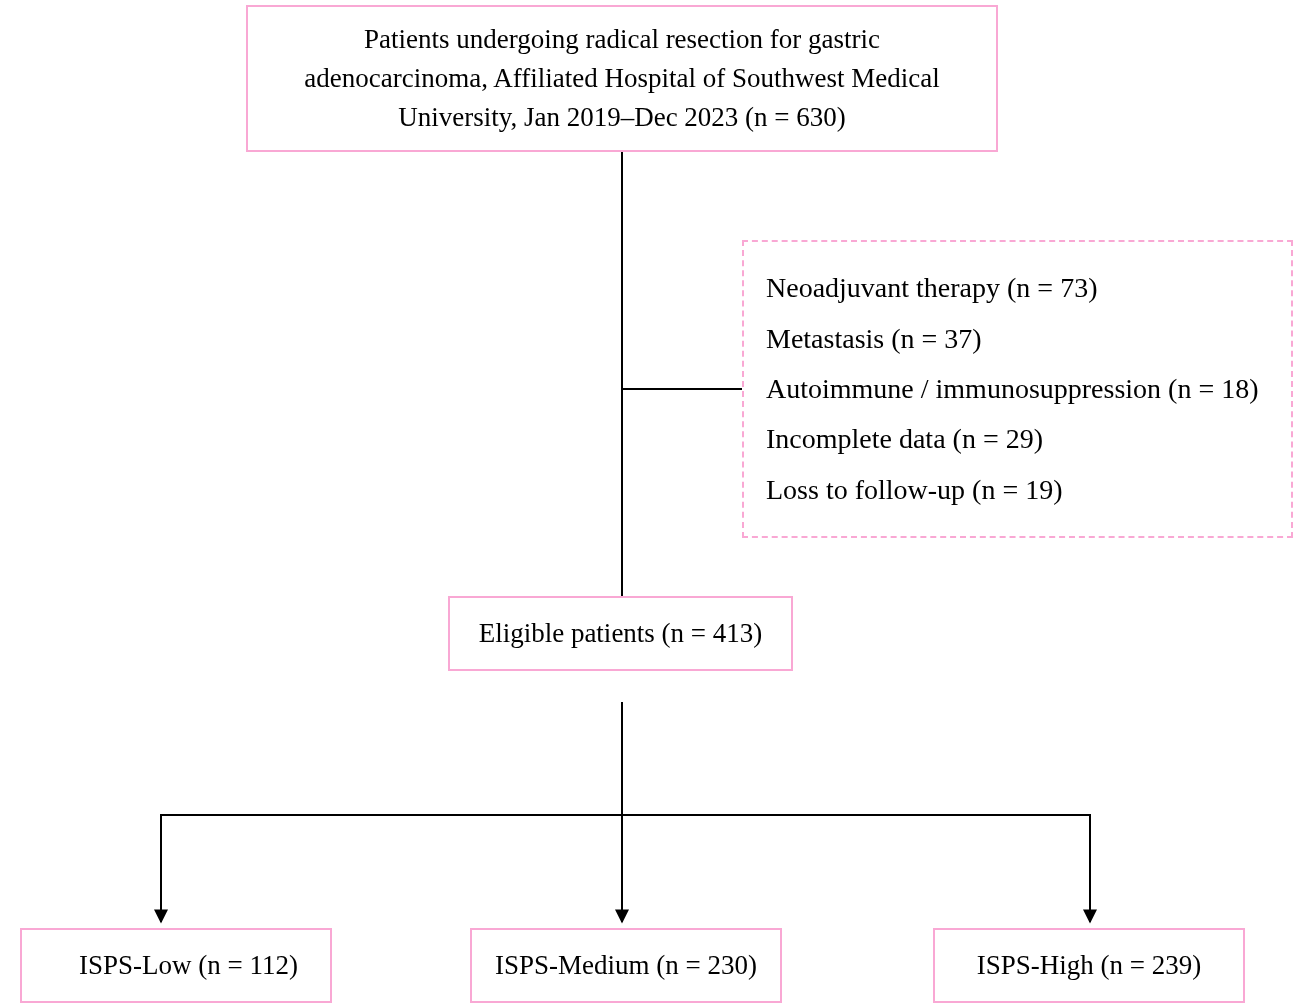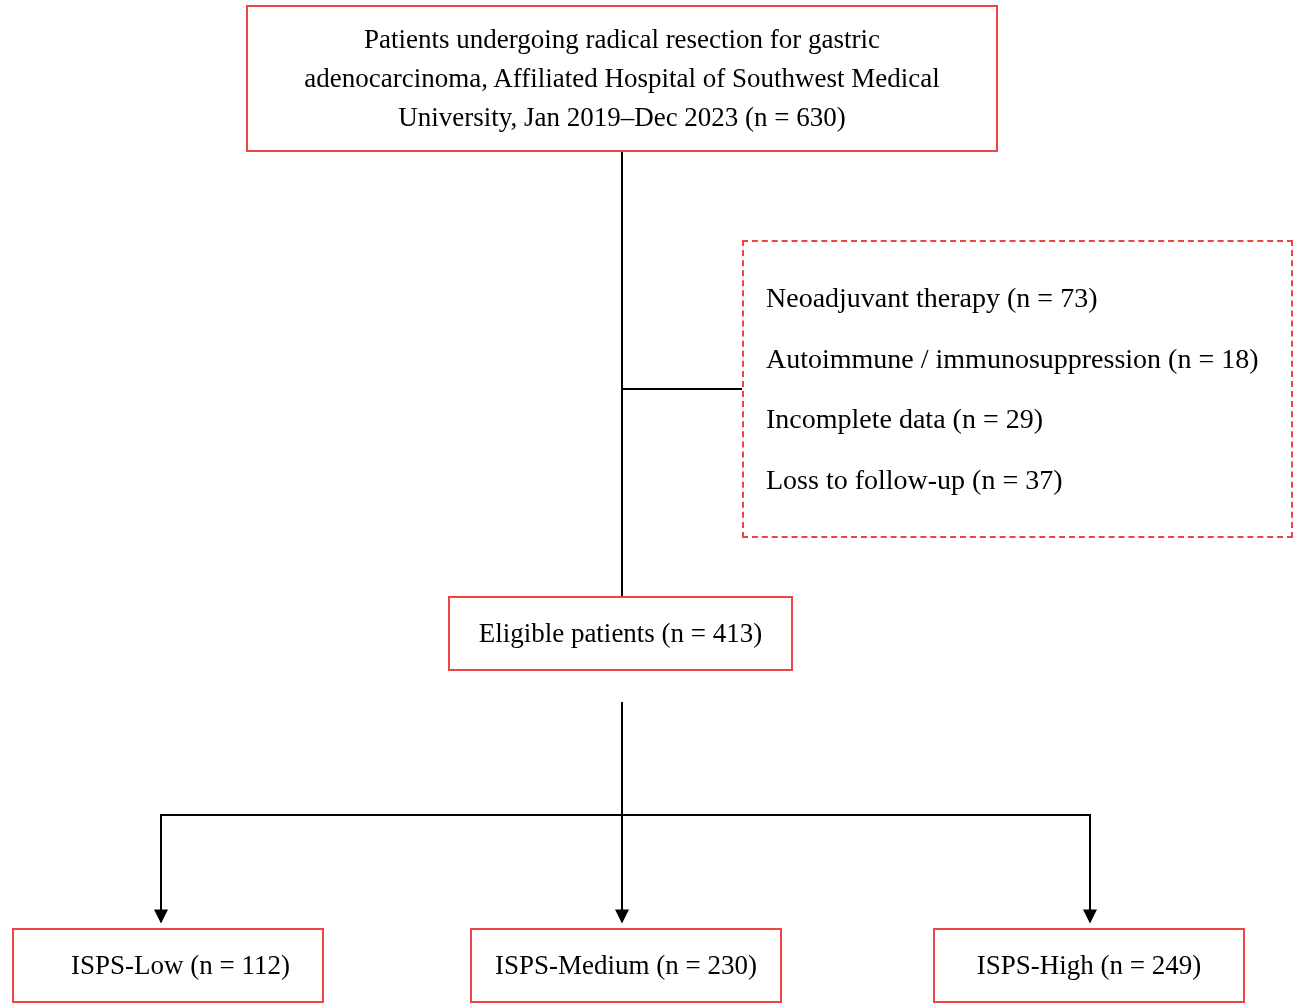--- a/index.html
+++ b/index.html
@@ -20,21 +20,21 @@
     position: absolute;
     left: 0;
     top: 0;
     width: 1299px;
     height: 1008px;
     pointer-events: none;
   }
   .box {
     position: absolute;
     box-sizing: border-box;
-    border: 2px solid #ef4444;
+    border: 2px solid #f9a8d4;
     background: #ffffff;
     display: flex;
     align-items: center;
     justify-content: center;
     text-align: center;
   }
   .top-box {
     left: 246px;
     top: 5px;
     width: 752px;
@@ -66,21 +66,21 @@
     width: 345px;
     height: 75px;
     font-size: 27px;
   }
   .group-box {
     top: 928px;
     width: 312px;
     height: 75px;
     font-size: 27px;
   }
-  .group-low    { left: 12px; padding-left: 25px; }
+  .group-low    { left: 20px; padding-left: 25px; }
   .group-medium { left: 470px; }
   .group-high   { left: 933px; }
 </style>
 </head>
 <body>
 
 <div class="canvas">
 
   <svg class="connectors" viewBox="0 0 1299 1008" xmlns="http://www.w3.org/2000/svg">
     <defs>
@@ -103,34 +103,35 @@
 
     <line x1="1090" y1="814" x2="1090" y2="922" stroke="#000000" stroke-width="2" marker-end="url(#arrowhead)"></line>
   </svg>
 
   <div class="box top-box">
     <span>Patients undergoing radical resection for gastric adenocarcinoma, Affiliated Hospital of Southwest Medical University, Jan 2019–Dec 2023 (n = 630)</span>
   </div>
 
   <div class="box exclusion-box">
     <span class="exclusion-item">Neoadjuvant therapy (n = 73)</span>
+    <span class="exclusion-item">Metastasis (n = 37)</span>
     <span class="exclusion-item">Autoimmune / immunosuppression (n = 18)</span>
     <span class="exclusion-item">Incomplete data (n = 29)</span>
-    <span class="exclusion-item">Loss to follow-up (n = 37)</span>
+    <span class="exclusion-item">Loss to follow-up (n = 19)</span>
   </div>
 
   <div class="box eligible-box">
     <span>Eligible patients (n = 413)</span>
   </div>
 
   <div class="box group-box group-low">
     <span>ISPS-Low (n = 112)</span>
   </div>
 
   <div class="box group-box group-medium">
     <span>ISPS-Medium (n = 230)</span>
   </div>
 
   <div class="box group-box group-high">
-    <span>ISPS-High (n = 249)</span>
+    <span>ISPS-High (n = 239)</span>
   </div>
 
 </div>
 
 </body></html>

